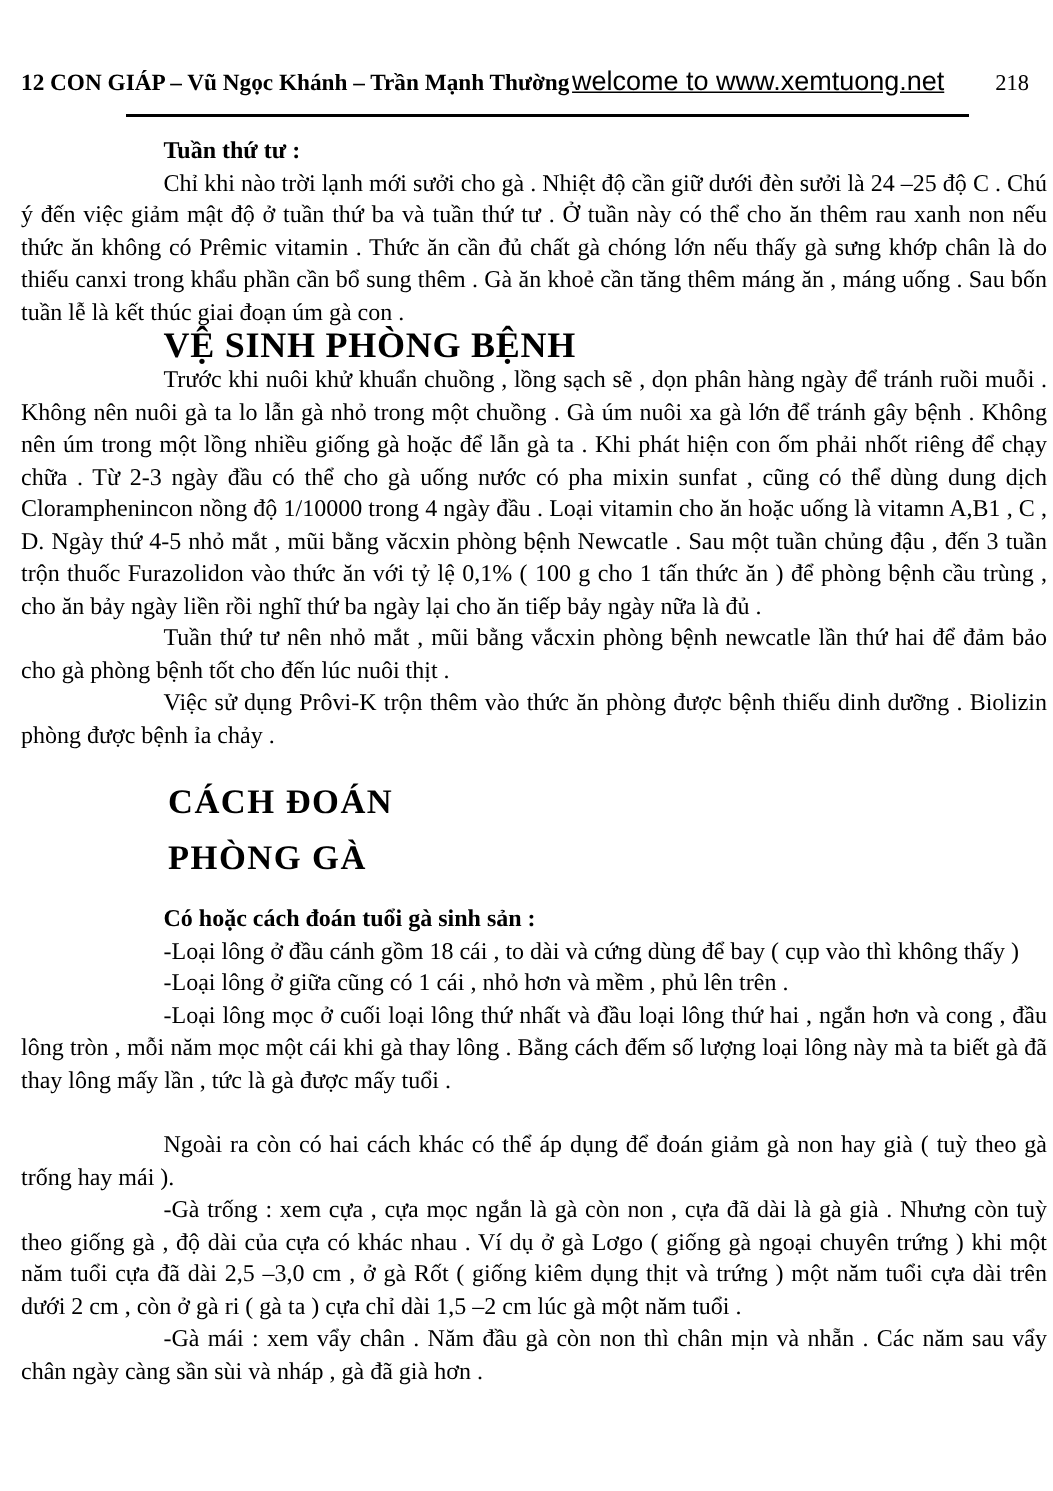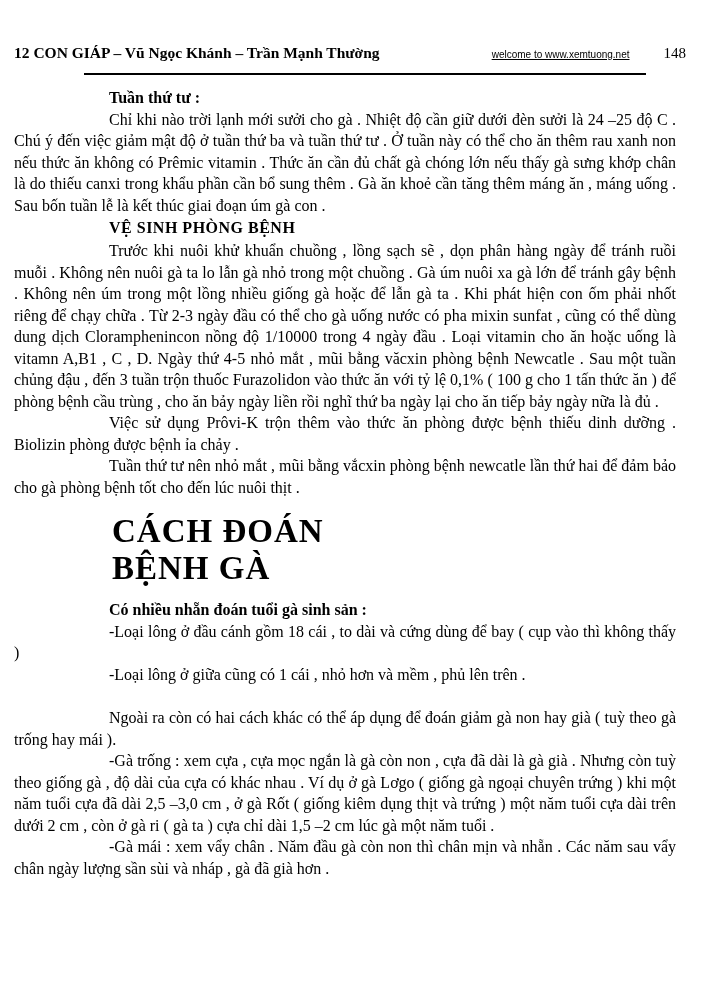--- a/index.html
+++ b/index.html
@@ -21,93 +21,94 @@
     padding: 44px 16px 0 14px;
     white-space: nowrap;
   }
   .book-title {
     font-weight: bold;
     font-size: 15.5px;
   }
   .site-link {
     margin-left: auto;
     font-family: "Liberation Sans", sans-serif;
-    font-size: 10px;
+    font-size: 18px;
     color: #000000;
     text-decoration: underline;
     cursor: pointer;
   }
   .page-num {
     margin-left: 34px;
     font-size: 15px;
     font-weight: normal;
   }
   .rule {
     border: none;
     border-top: 2px solid #000000;
     margin: 11px 56px 0 84px;
     height: 0;
   }
   .body-text {
-    padding: 12px 26px 0 14px;
+    padding: 12px 4px 0 14px;
     line-height: 21.5px;
   }
   .body-text p {
     margin: 0;
     text-indent: 95px;
     text-align: justify;
   }
   p.bold-lead { font-weight: bold; }
   h2.section-heading {
-    font-size: 16px;
+    font-size: 24px;
     font-weight: bold;
     margin: 0 0 0 95px;
     line-height: 24px;
     letter-spacing: 0.5px;
   }
   h1.chapter-title {
-    font-size: 33px;
+    font-size: 23px;
     font-weight: bold;
     margin: 15px 0 12px 98px;
     line-height: 37px;
     letter-spacing: 1px;
     font-family: Liberation Serif, serif;
   }
   h1.chapter-title span { display: block; }
   p.gap-top { margin-top: 22px !important; }
 </style>
 </head>
 <body>
 
 <div class="page">
 
   <div class="header">
     <span class="book-title">12 CON GIÁP – Vũ Ngọc Khánh – Trần Mạnh Thường</span>
     <a class="site-link">welcome to www.xemtuong.net</a>
-    <span class="page-num">148</span>
+    <span class="page-num">218</span>
   </div>
 
   <hr class="rule">
 
   <div class="body-text">
 
     <p class="bold-lead">Tuần thứ tư :</p>
     <p>Chỉ khi nào trời lạnh mới sưởi cho gà . Nhiệt độ cần giữ dưới đèn sưởi là 24 –25 độ C . Chú ý đến việc giảm mật độ ở tuần thứ ba và tuần thứ tư . Ở tuần này có thể cho ăn thêm rau xanh non nếu thức ăn không có Prêmic vitamin . Thức ăn cần đủ chất gà chóng lớn nếu thấy gà sưng khớp chân là do thiếu canxi trong khẩu phần cần bổ sung thêm . Gà ăn khoẻ cần tăng thêm máng ăn , máng uống . Sau bốn tuần lễ là kết thúc giai đoạn úm gà con .</p>
 
     <h2 class="section-heading">VỆ SINH PHÒNG BỆNH</h2>
     <p>Trước khi nuôi khử khuẩn chuồng , lồng sạch sẽ , dọn phân hàng ngày để tránh ruồi muỗi . Không nên nuôi gà ta lo lẫn gà nhỏ trong một chuồng . Gà úm nuôi xa gà lớn để tránh gây bệnh . Không nên úm trong một lồng nhiều giống gà hoặc để lẫn gà ta . Khi phát hiện con ốm phải nhốt riêng để chạy chữa . Từ 2-3 ngày đầu có thể cho gà uống nước có pha mixin sunfat , cũng có thể dùng dung dịch Cloramphenincon nồng độ 1/10000 trong 4 ngày đầu . Loại vitamin cho ăn hoặc uống là vitamn A,B1 , C , D. Ngày thứ 4-5 nhỏ mắt  , mũi bằng văcxin phòng bệnh Newcatle . Sau một tuần chủng đậu ,  đến 3 tuần trộn thuốc Furazolidon vào thức ăn với tỷ lệ 0,1% ( 100 g cho 1 tấn thức ăn ) để phòng bệnh cầu trùng , cho ăn bảy ngày liền rồi nghĩ thứ ba ngày lại cho ăn tiếp bảy ngày nữa là đủ .</p>
+    <p>Tuần thứ tư nên nhỏ mắt , mũi bằng vắcxin phòng bệnh newcatle lần thứ hai để đảm bảo cho gà phòng bệnh tốt cho đến lúc nuôi thịt .</p>
     <p>Việc sử dụng Prôvi-K trộn thêm vào thức ăn phòng được bệnh thiếu dinh dưỡng . Biolizin phòng được bệnh ỉa chảy .</p>
-    <p>Tuần thứ tư nên nhỏ mắt , mũi bằng vắcxin phòng bệnh newcatle lần thứ hai để đảm bảo cho gà phòng bệnh tốt cho đến lúc nuôi thịt .</p>
 
     <h1 class="chapter-title">
       <span>CÁCH ĐOÁN</span>
-      <span>BỆNH GÀ</span>
+      <span>PHÒNG GÀ</span>
     </h1>
 
-    <p class="bold-lead">Có nhiều nhẵn đoán tuổi gà sinh sản :</p>
+    <p class="bold-lead">Có hoặc cách đoán tuổi gà sinh sản :</p>
     <p>-Loại lông ở đầu cánh gồm 18 cái , to dài và cứng dùng để bay ( cụp vào thì không thấy )</p>
     <p>-Loại lông ở giữa cũng có 1 cái , nhỏ hơn và mềm , phủ lên trên .</p>
+    <p>-Loại lông mọc ở cuối loại lông thứ nhất và đầu loại lông thứ hai , ngắn hơn và cong , đầu lông tròn , mỗi năm mọc một cái khi gà thay lông . Bằng cách đếm số lượng loại lông này mà ta biết gà đã thay lông mấy lần , tức là gà được mấy tuổi .</p>
     <p class="gap-top">Ngoài ra còn có hai cách khác có thể áp dụng để đoán giảm gà non hay già ( tuỳ theo gà trống hay mái ).</p>
     <p>-Gà trống : xem cựa , cựa mọc ngắn là gà còn non , cựa đã dài là gà già . Nhưng còn tuỳ theo giống gà , độ dài của cựa có khác nhau . Ví dụ ở gà Lơgo ( giống gà ngoại chuyên trứng ) khi một năm tuổi cựa đã dài 2,5 –3,0 cm , ở gà Rốt ( giống kiêm dụng thịt và trứng ) một năm tuổi cựa dài trên dưới 2 cm , còn ở gà ri ( gà ta ) cựa chỉ dài 1,5 –2 cm lúc gà một năm tuổi .</p>
-    <p>-Gà mái : xem vẩy chân . Năm đầu gà còn non thì chân mịn và nhẵn . Các năm sau vẩy chân ngày lượng sần sùi và nháp , gà đã già hơn .</p>
+    <p>-Gà mái : xem vẩy chân . Năm đầu gà còn non thì chân mịn và nhẵn . Các năm sau vẩy chân ngày càng sần sùi và nháp , gà đã già hơn .</p>
 
   </div>
 </div>
 
 </body></html>

